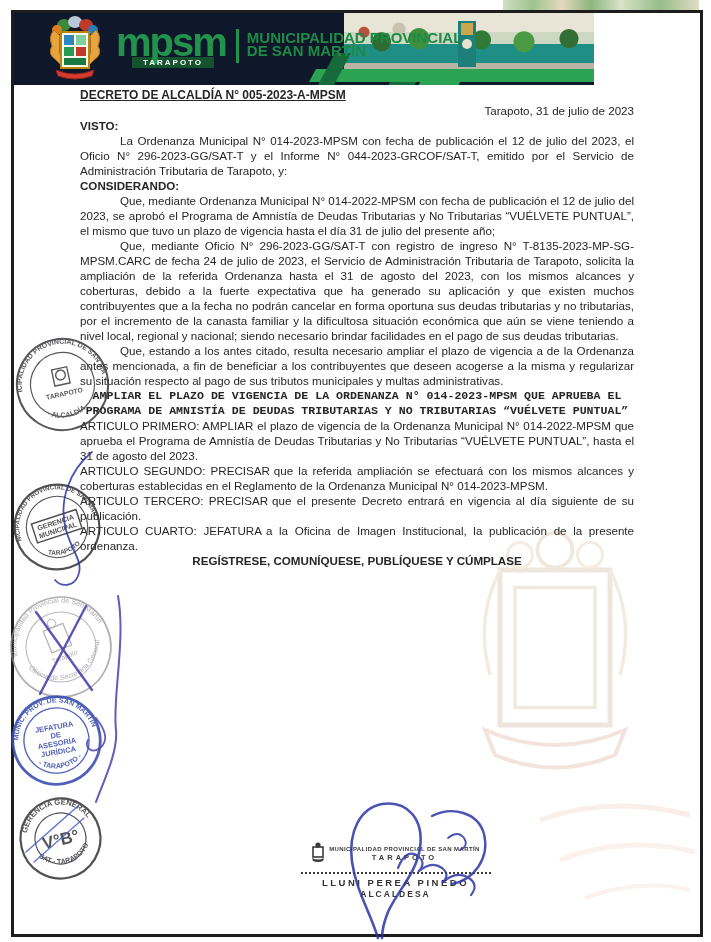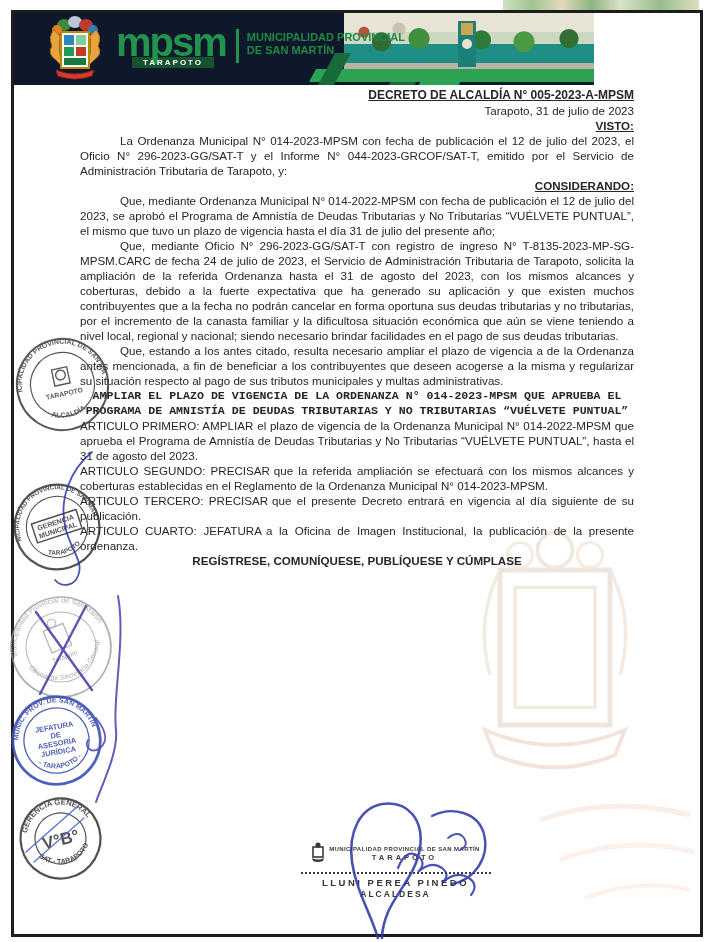--- a/index.html
+++ b/index.html
@@ -11,21 +11,21 @@
   
   .doc-border{position:absolute;left:11px;top:10px;width:686px;height:921px;border:3px solid #1d1d1d;background:#fff;}
   
   .header{position:absolute;left:14px;top:13px;width:580px;height:72px;background:#0f172a;overflow:hidden;}
   .crest{position:absolute;left:30px;top:3px;}
   .logo-block{position:absolute;left:102px;top:12px;display:flex;align-items:flex-start;}
   .mpsm{font-size:40px;font-weight:bold;color:#21934c;letter-spacing:-2px;line-height:34px;font-family:"Liberation Sans",sans-serif;}
   .tarapoto-box{background:#14532d;color:#fff;font-size:8px;font-weight:bold;letter-spacing:2px;
     padding:1px 6px;margin-top:-2px;text-align:center;width:70px;margin-left:16px;}
   .logo-sep{width:3px;height:34px;background:#21934c;margin:4px 8px 0 10px;}
-  .org-name{margin-top:6px;color:#1d8a45;font-weight:bold;font-size:11px;line-height:13px;}
+  .org-name{margin-top:6px;color:#1d8a45;font-weight:bold;font-size:15px;line-height:13px;}
   .stripes{position:absolute;left:365px;top:0;width:130px;height:72px;overflow:visible;}
   .stripe{position:absolute;top:-10px;height:95px;transform:skewX(-28deg);}
   .stripe.dark{left:28px;width:26px;background:#176a39;}
   .stripe.bright{left:58px;width:40px;background:#2ba352;}
   .header-photo{position:absolute;right:0;top:0;width:250px;height:64px;
     background:
       radial-gradient(circle at 15% 45%, #2f6b33 0 9px, transparent 10px),
       radial-gradient(circle at 30% 40%, #3f8f3f 0 10px, transparent 11px),
       radial-gradient(circle at 55% 42%, #2f7a36 0 9px, transparent 10px),
       radial-gradient(circle at 72% 45%, #4a9a44 0 10px, transparent 11px),
@@ -38,25 +38,25 @@
   .monument:after{content:"";position:absolute;left:3px;top:2px;width:12px;height:12px;background:#caa64e;}
   .photo-green-bar{position:absolute;right:0;top:56px;width:285px;height:13px;background:#2ba352;transform:skewX(-28deg);transform-origin:bottom right;}
   .photo-green-bar2{position:absolute;right:252px;top:40px;width:16px;height:34px;background:#176a39;transform:skewX(-28deg);}
   
   .watermark-crest{position:absolute;left:430px;top:520px;opacity:.38;}
   .ghost-pink{position:absolute;pointer-events:none;opacity:.5;}
   
   .content{position:absolute;left:80px;top:88px;width:554px;font-size:11.6px;line-height:15px;
     text-align:justify;color:#262626;}
   .content p{margin:0;}
-  .title{text-align:right;font-weight:bold;font-size:12px;}
+  .title{text-align:left;font-weight:bold;font-size:12px;}
   .title span{text-decoration:underline;}
   .date-line{text-align:right;margin-top:13px;}
   .addressee{font-weight:bold;margin-top:14px;text-align:left;}
-  .sec-label{font-weight:bold;margin-top:13px;text-align:right;text-decoration:underline;}
+  .sec-label{font-weight:bold;margin-top:13px;text-align:left;}
   .para{margin-top:9px;text-indent:40px;}
   .res-head{margin-top:11px;font-weight:bold;text-align:center;font-family:Liberation Mono, monospace;}
   .article{margin-top:10px;}
   .art-label{font-weight:normal;margin-right:4px;}
   .closing{margin-top:14px;text-align:center;font-weight:bold;}
   
   .sig-block{position:absolute;left:283px;top:842px;width:225px;text-align:center;color:#3a3a3a;}
   .sig-seal-row{display:flex;align-items:center;justify-content:center;gap:4px;}
   .sig-seal-text .l1{font-size:6px;font-weight:bold;letter-spacing:.4px;}
   .sig-seal-text .l2{font-size:7.5px;font-weight:bold;letter-spacing:3px;margin-top:1px;}

